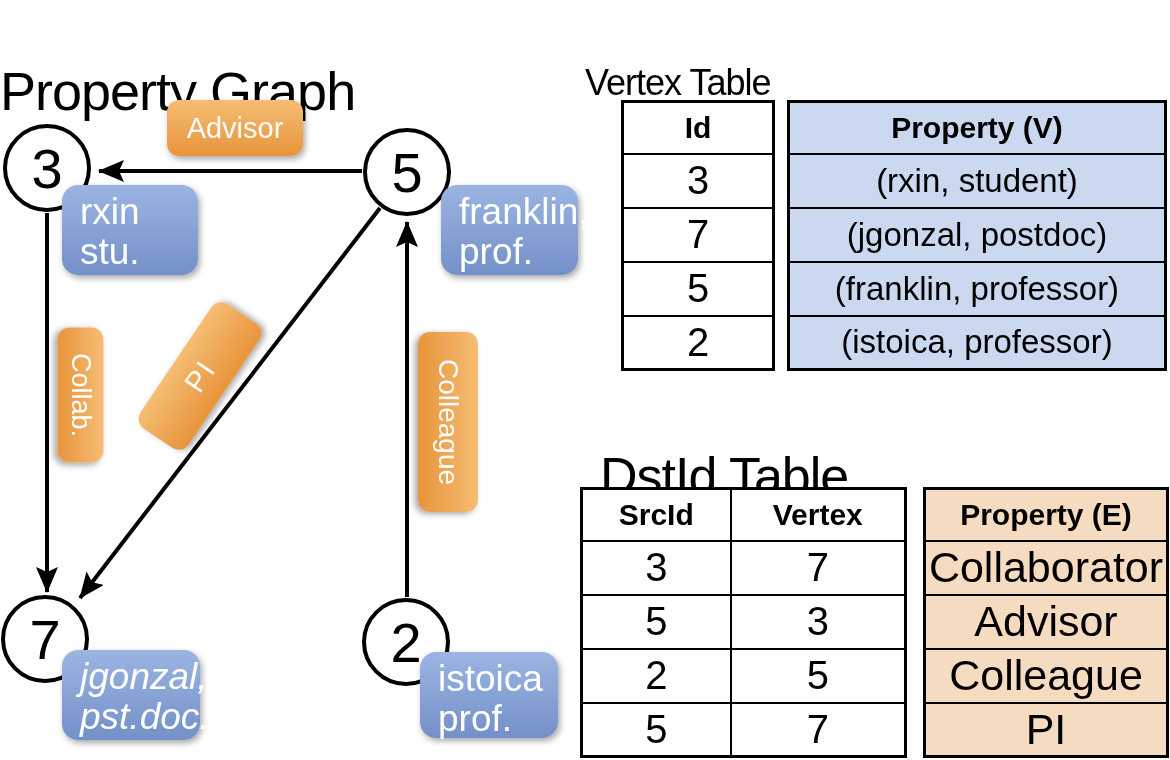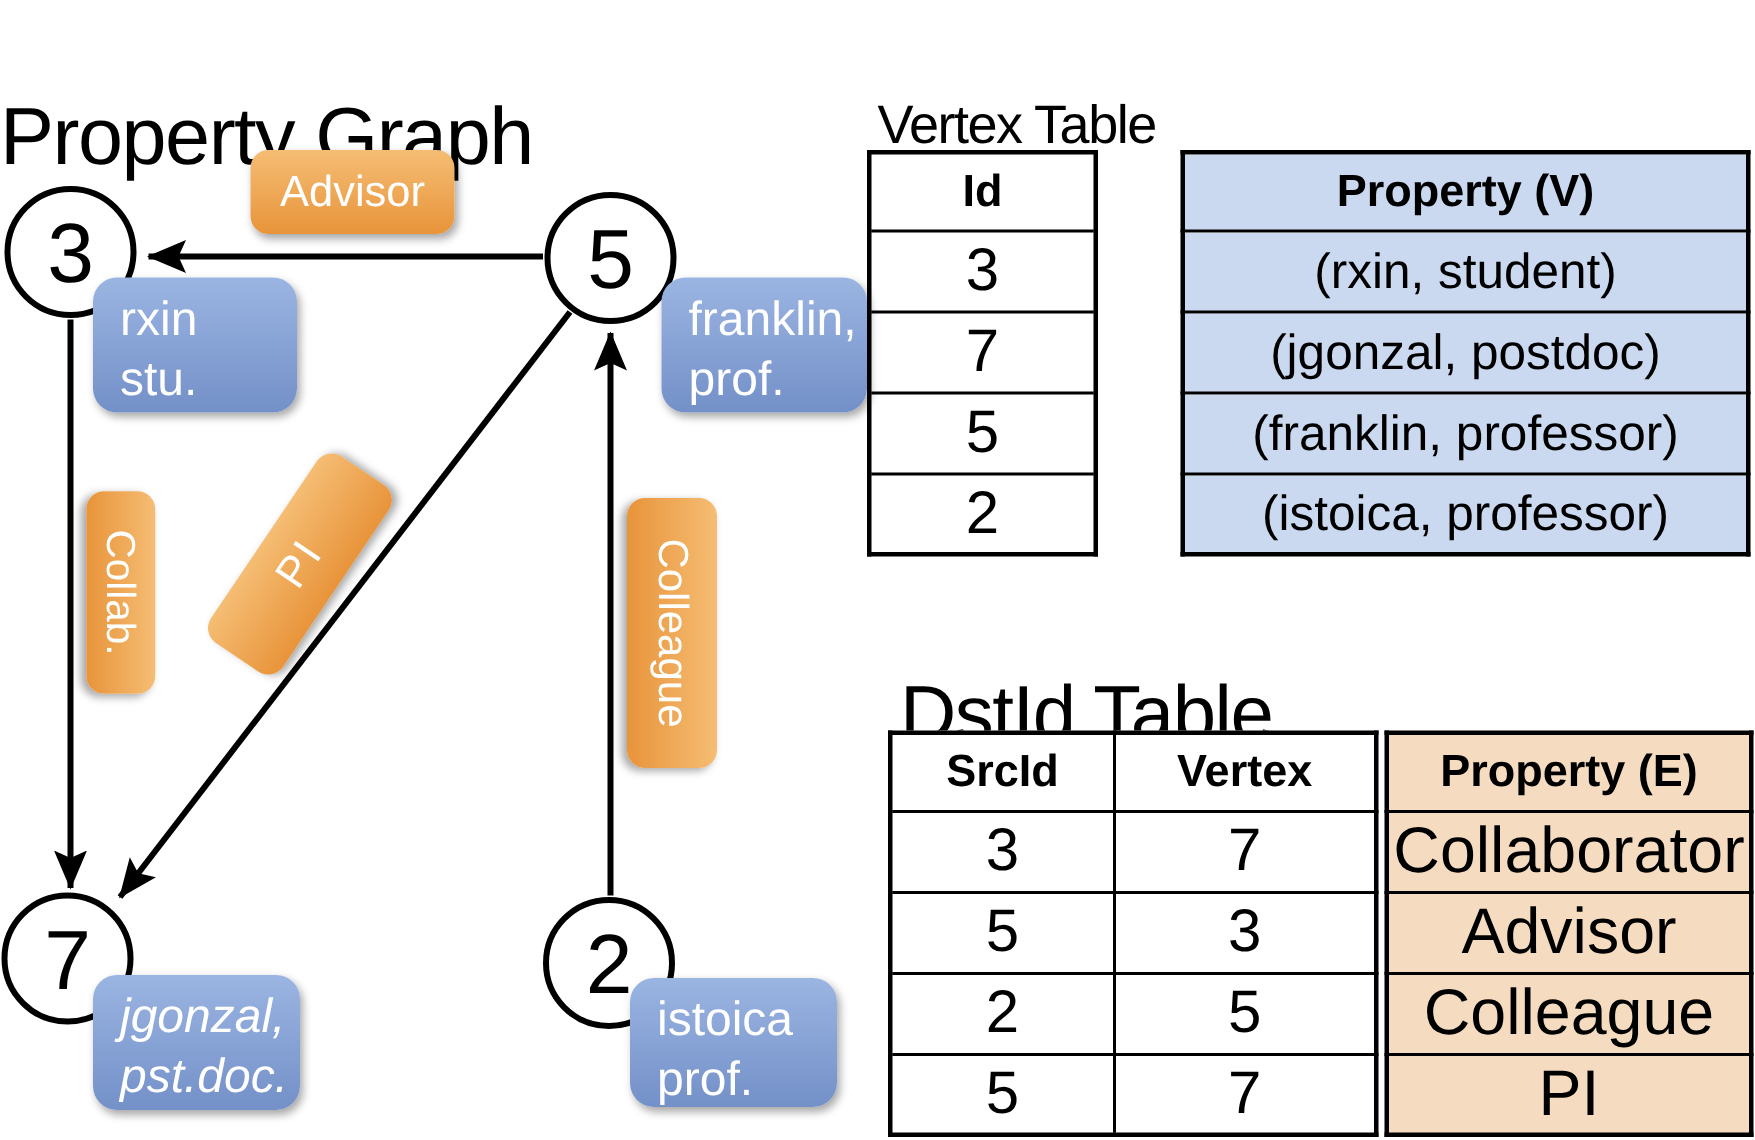--- a/index.html
+++ b/index.html
@@ -28,21 +28,21 @@
   .node-3{left:3px;top:124px;}
   .node-5{left:363px;top:128px;}
   .node-7{left:1px;top:595px;}
   .node-2{left:362px;top:598px;}
 
   
   .nlabel{
     position:absolute;border-radius:16px;color:#fff;z-index:3;
     background:linear-gradient(180deg,var(--node-label-top,#9bb5e2),var(--node-label-bottom,#7390c8));
     box-shadow:2px 3px 6px rgba(0,0,0,.35);
-    font-size:32px;line-height:40px;padding:7px 0 0 18px;
+    font-size:37px;line-height:40px;padding:7px 0 0 18px;
   }
   .box-rxin{left:62px;top:185px;width:136px;height:90px;}
   .box-franklin{left:441px;top:185px;width:137px;height:90px;}
   .box-jgonzal{left:62px;top:650px;width:138px;height:90px;font-style:italic;}
   .box-istoica{left:420px;top:652px;width:138px;height:86px;}
 
   
   .elabel{
     position:absolute;border-radius:12px;color:#fff;z-index:3;
     display:flex;align-items:center;justify-content:center;
@@ -54,29 +54,29 @@
   .box-collab{left:13px;top:372px;width:135px;height:46px;transform:rotate(90deg);font-size:27px;}
   .box-colleague{left:358px;top:392px;width:180px;height:60px;transform:rotate(90deg);font-size:28px;}
   .box-pi{left:125px;top:347px;width:150px;height:58px;transform:rotate(-56deg);letter-spacing:2px;}
 
   
   table{position:absolute;border-collapse:collapse;table-layout:fixed;background:#fff;}
   th,td{border:2px solid #000;text-align:center;vertical-align:middle;padding:0;color:#000;overflow:hidden;white-space:nowrap;}
   table{border:3px solid #000;}
   th{font-weight:bold;font-size:30px;}
 
-  .tbl-vertex-id{left:578px;top:100px;width:154px;}
+  .tbl-vertex-id{left:621px;top:100px;width:154px;}
   .tbl-vertex-id th{height:52px;}
   .tbl-vertex-id td{height:54px;font-size:40px;font-weight:300;}
 
   .tbl-vertex-prop{left:787px;top:100px;width:380px;}
   .tbl-vertex-prop th{height:52px;background:var(--vertex-prop-bg,#cbd9f0);}
   .tbl-vertex-prop td{height:54px;font-size:33px;background:var(--vertex-prop-bg,#cbd9f0);}
 
-  .tbl-edge-ids{left:592px;top:487px;width:327px;}
+  .tbl-edge-ids{left:580px;top:487px;width:327px;}
   .tbl-edge-ids th{height:52px;}
   .tbl-edge-ids td{height:54px;font-size:40px;font-weight:300;}
 
   .tbl-edge-prop{left:923px;top:487px;width:246px;}
   .tbl-edge-prop th{height:52px;background:var(--edge-prop-bg,#f5dcc1);}
   .tbl-edge-prop td{height:54px;font-size:43px;background:var(--edge-prop-bg,#f5dcc1);}
 </style>
 </head>
 <body>
 

